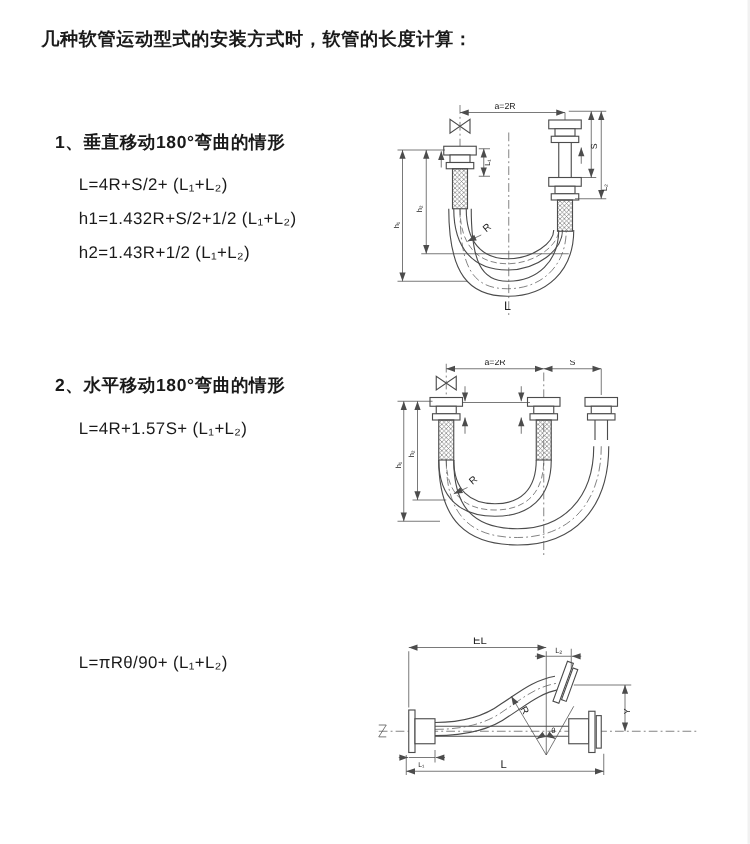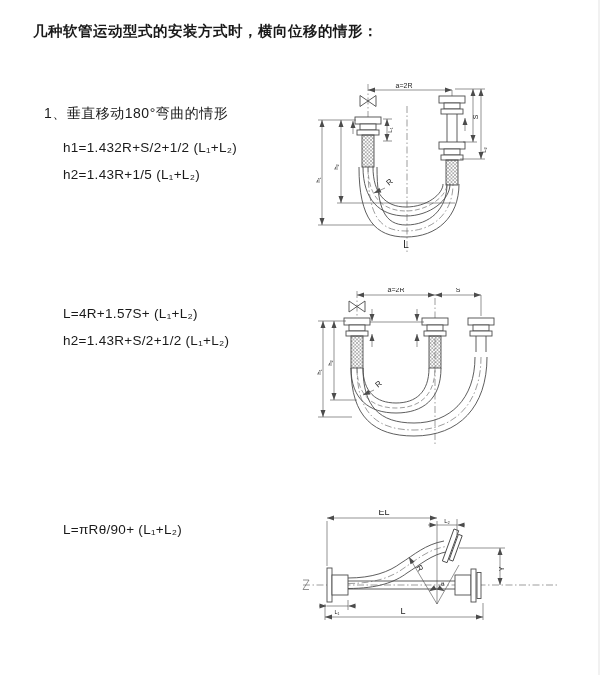--- a/index.html
+++ b/index.html
@@ -7,50 +7,51 @@
     width:600px;height:675px;position:relative;overflow:hidden;
     background:#ffffff;color:#1a1a1a;
     font-family:"Liberation Sans","DejaVu Sans",sans-serif;
     border-right:2px solid #f1f1f1;box-sizing:border-box;
   }
   .page-title{
     position:absolute;left:33px;top:22px;
     font-size:14.5px;font-weight:bold;letter-spacing:.5px;
   }
   .section{position:absolute;left:44px;}
-  .sec-heading{font-size:14px;font-weight:normal;letter-spacing:.5px;margin-bottom:11px;}
+  .sec-heading{font-size:14px;font-weight:bold;letter-spacing:.5px;margin-bottom:11px;}
   .formula{font-size:13.5px;line-height:27px;padding-left:19px;letter-spacing:.3px;}
   #sec1{top:105px;}
   #sec2{top:300px;}
   #sec3{top:516px;}
   .dsvg{position:absolute;}
   #d1{left:315px;top:72px;}
   #d2{left:312px;top:288px;}
   #d3{left:300px;top:510px;}
   .ln{stroke:#4c4c4c;stroke-width:.9;fill:none;}
   .fit{stroke:#4c4c4c;stroke-width:.9;fill:#ffffff;}
   .thin{stroke:#4c4c4c;stroke-width:.6;fill:none;}
   .cl{stroke:#5a5a5a;stroke-width:.6;fill:none;stroke-dasharray:7 2.5 1.5 2.5;}
   .dsh{stroke:#5a5a5a;stroke-width:.6;fill:none;stroke-dasharray:5 2.5;}
   .lbl{fill:#222;font-family:"Liberation Sans","DejaVu Sans",sans-serif;}
 </style>
 </head>
 <body>
 
-<div class="page-title">几种软管运动型式的安装方式时，横向位移的情形：</div>
+<div class="page-title">几种软管运动型式的安装方式时，软管的长度计算：</div>
 
 <div class="section" id="sec1">
   <div class="sec-heading">1、垂直移动180°弯曲的情形</div>
+  <div class="formula">L=4R+S/2+ (L₁+L₂)</div>
   <div class="formula">h1=1.432R+S/2+1/2 (L₁+L₂)</div>
-  <div class="formula">h2=1.43R+1/5 (L₁+L₂)</div>
+  <div class="formula">h2=1.43R+1/2 (L₁+L₂)</div>
 </div>
 
 <div class="section" id="sec2">
+  <div class="sec-heading">2、水平移动180°弯曲的情形</div>
   <div class="formula">L=4R+1.57S+ (L₁+L₂)</div>
-  <div class="formula">h2=1.43R+S/2+1/2 (L₁+L₂)</div>
 </div>
 
 <div class="section" id="sec3">
   <div class="formula">L=πRθ/90+ (L₁+L₂)</div>
 </div>
 
 <svg id="d1" class="dsvg" width="270" height="186" viewBox="315 72 270 186">
   <defs>
     <marker id="a1" markerWidth="8" markerHeight="6" refX="7.5" refY="3" orient="auto-start-reverse" markerUnits="userSpaceOnUse">
       <path d="M0.5,0.5 L7.5,3 L0.5,5.5 Z" fill="#4c4c4c"></path>

